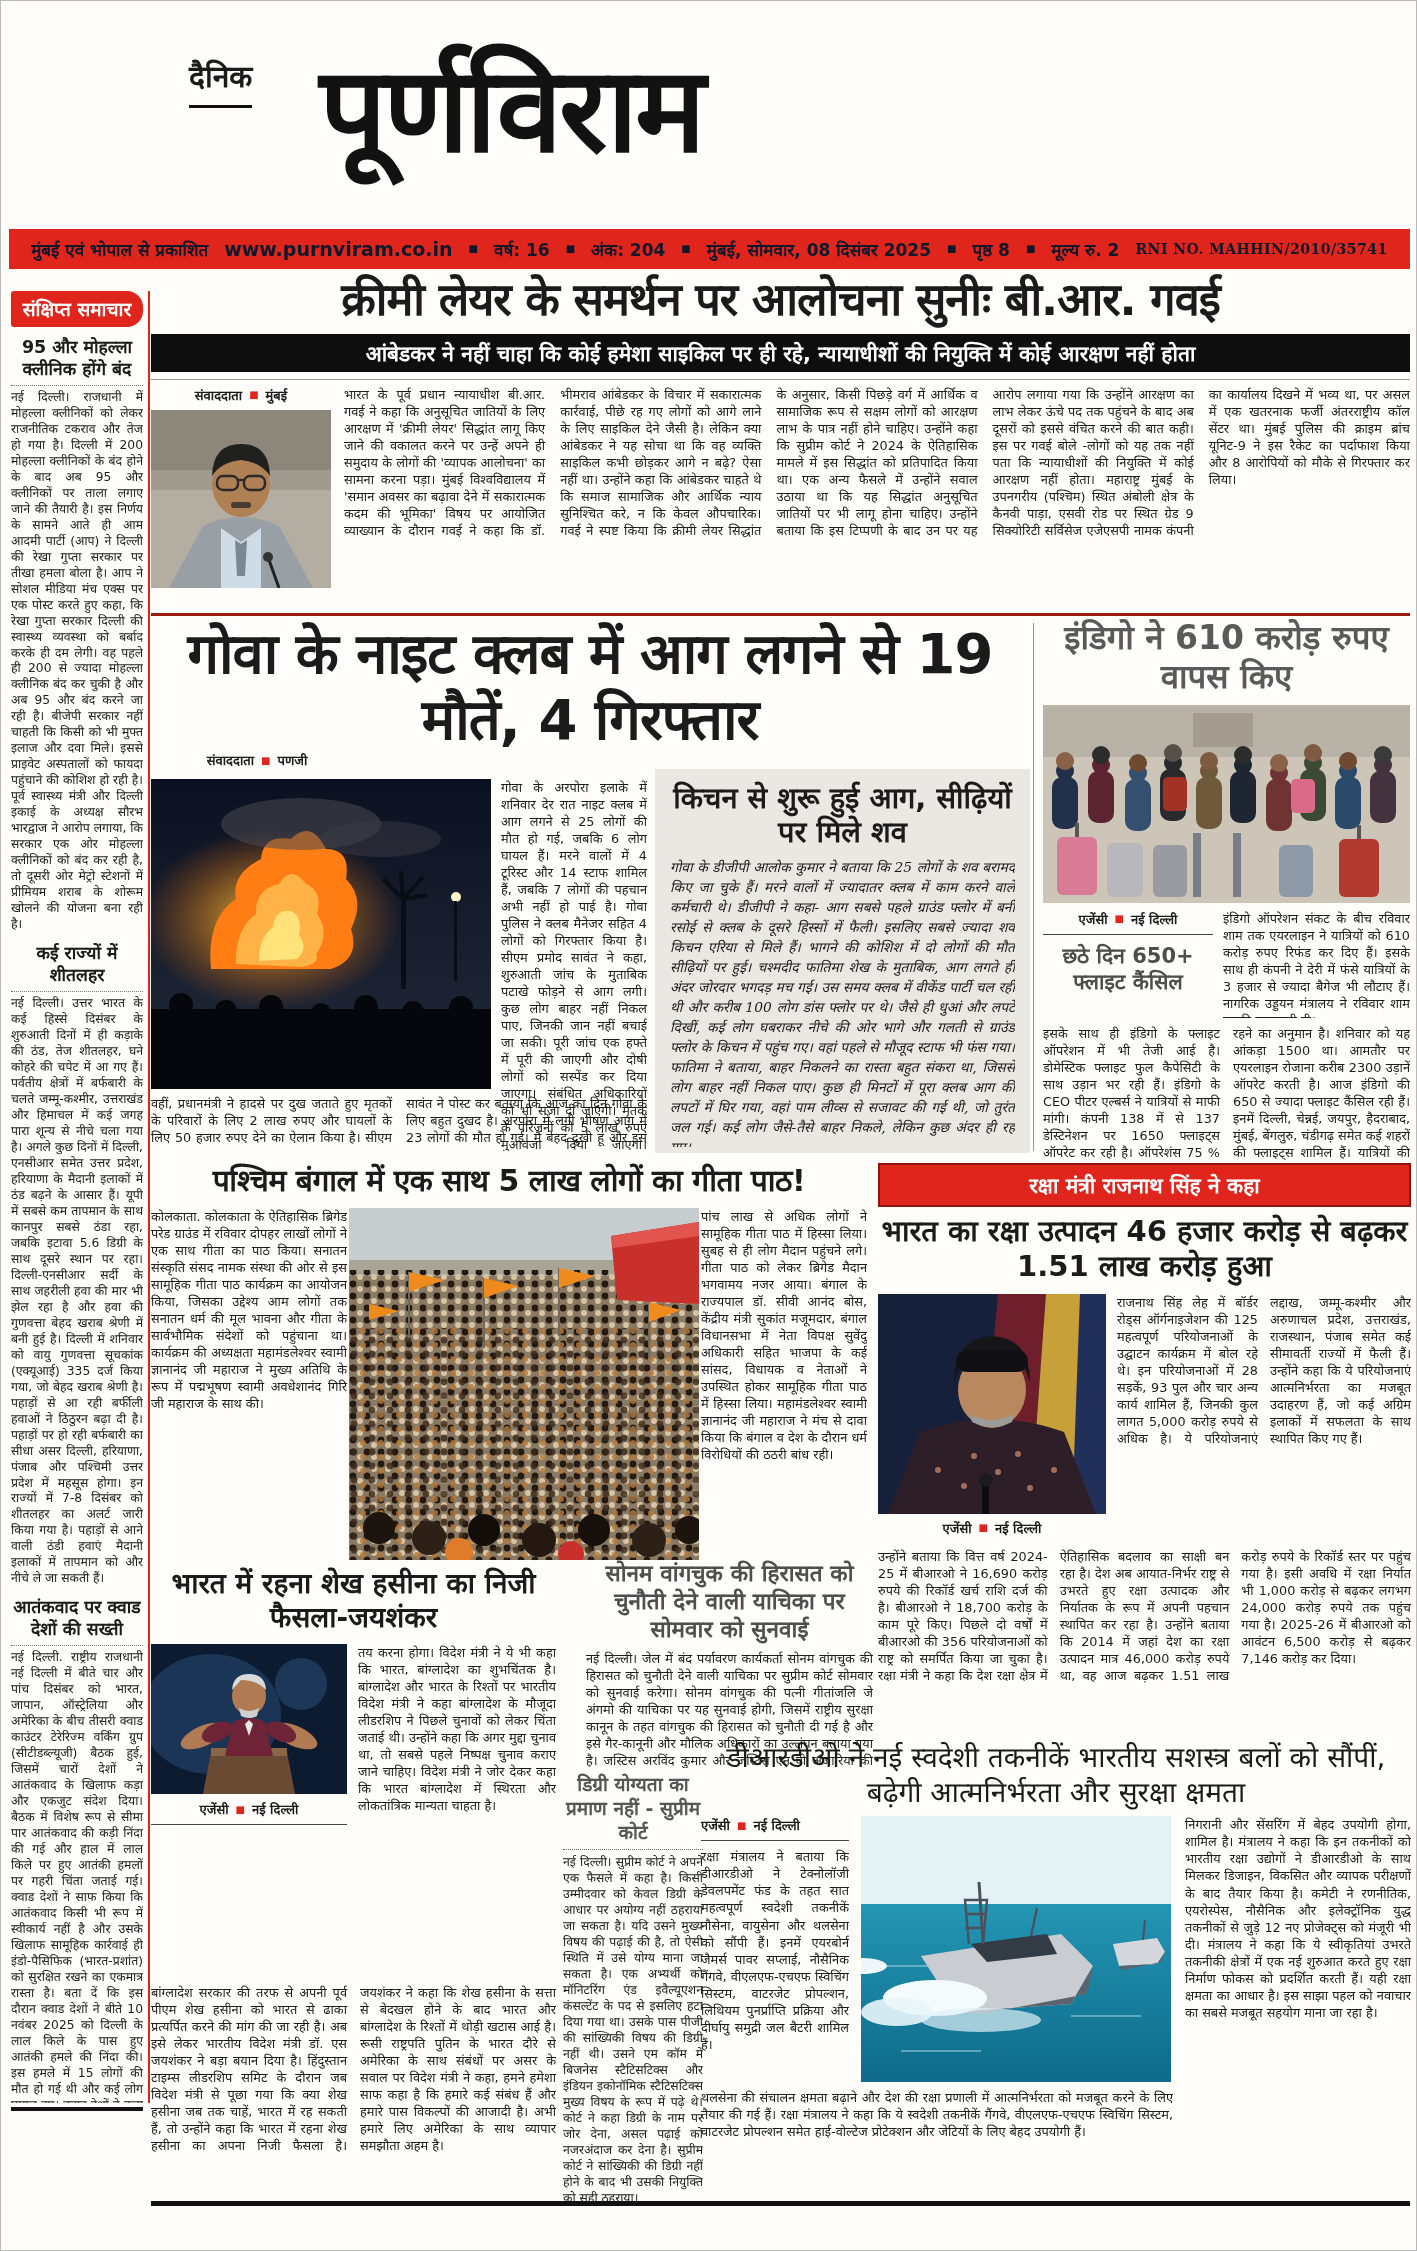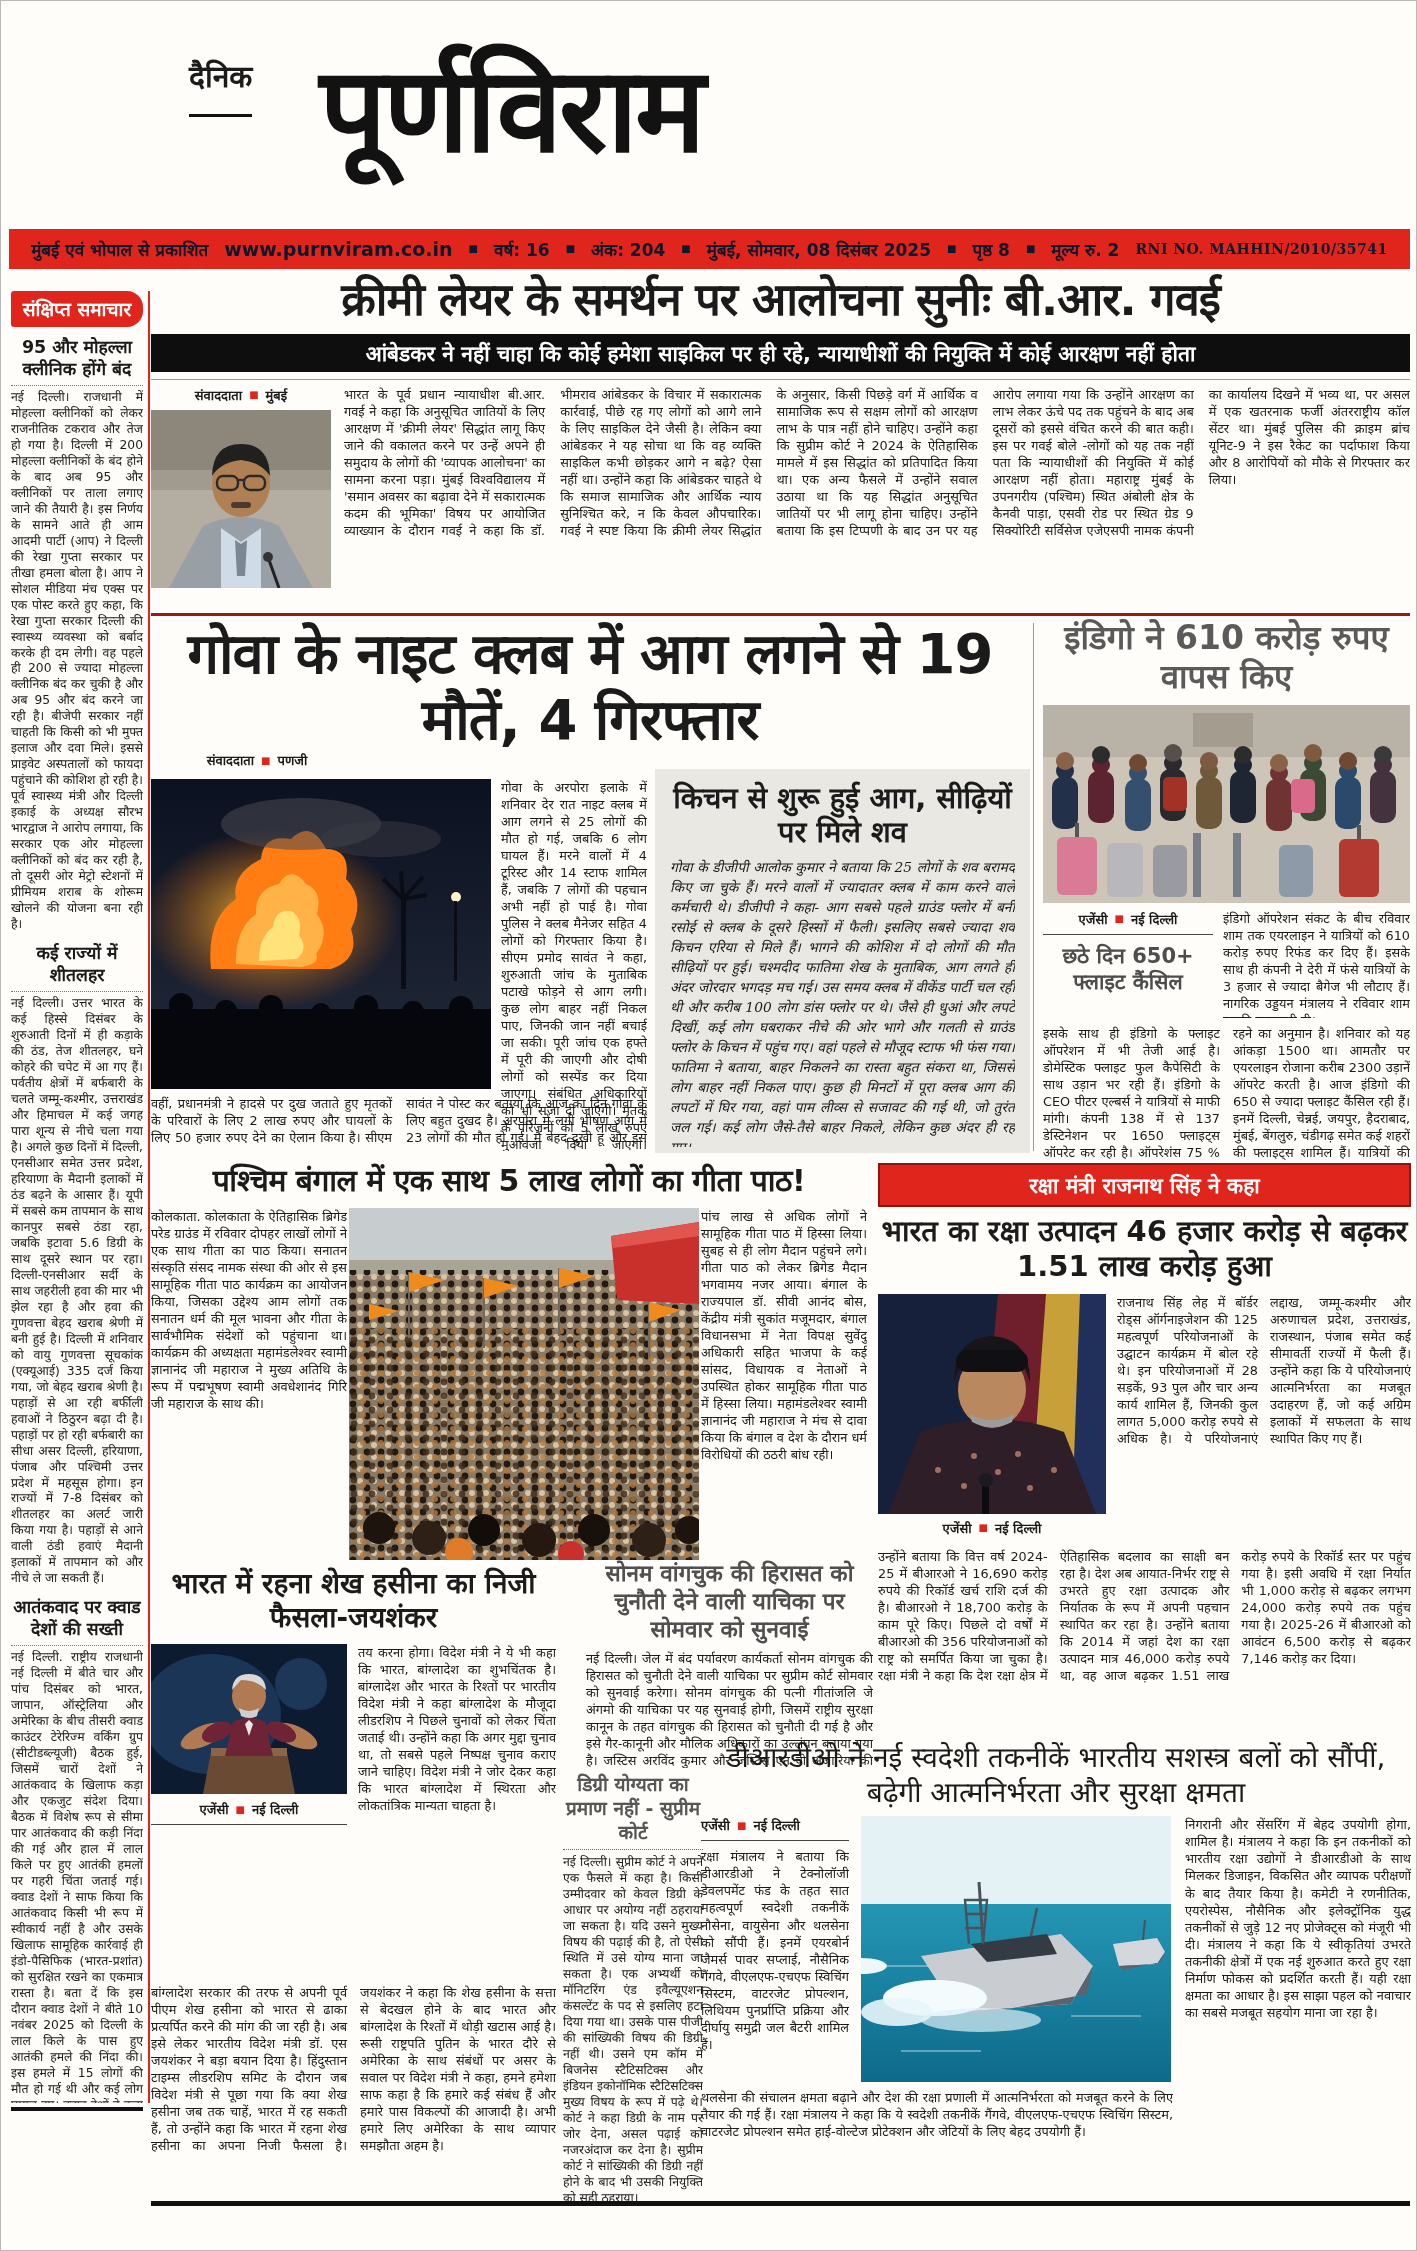--- a/index.html
+++ b/index.html
@@ -7,21 +7,21 @@
   .page{position:relative;width:1417px;height:2251px;margin:0 auto;background:#fffdf9;
         font-family:"DejaVu Sans",sans-serif;color:#1b1b1b;overflow:hidden;border:1px solid #b9b9b9}
   .abs{position:absolute}
   .j{text-align:justify;text-justify:inter-word}
   .body-txt{font-size:12.8px;line-height:1.33;overflow:hidden}
   .small-txt{font-size:12.3px;line-height:1.3;overflow:hidden}
 
   
   .masthead{left:160px;top:14px;width:700px;height:208px}
   .ed-label{position:absolute;left:28px;top:40px;font-size:30px;font-weight:800;
-            border-bottom:3px solid #111;padding-bottom:18px}
+            border-bottom:3px solid #111;padding-bottom:9px}
   .paper-title{position:absolute;left:0;top:22px;width:100%;text-align:center;
                font-size:118px;font-weight:800;letter-spacing:-3px;line-height:1.25;color:#121212}
 
   
   .infobar{left:8px;top:228px;width:1401px;height:40px;background:#e0251c;color:#0f172a;
            display:flex;align-items:center;justify-content:center;gap:16px;font-weight:700;font-size:17px;white-space:nowrap}
   .infobar .site{font-size:19px}
   .infobar .sq{font-size:10px;position:relative;top:-1px}
   .infobar .rni{font-size:14px;font-family:"DejaVu Serif",serif;letter-spacing:.5px}
 

